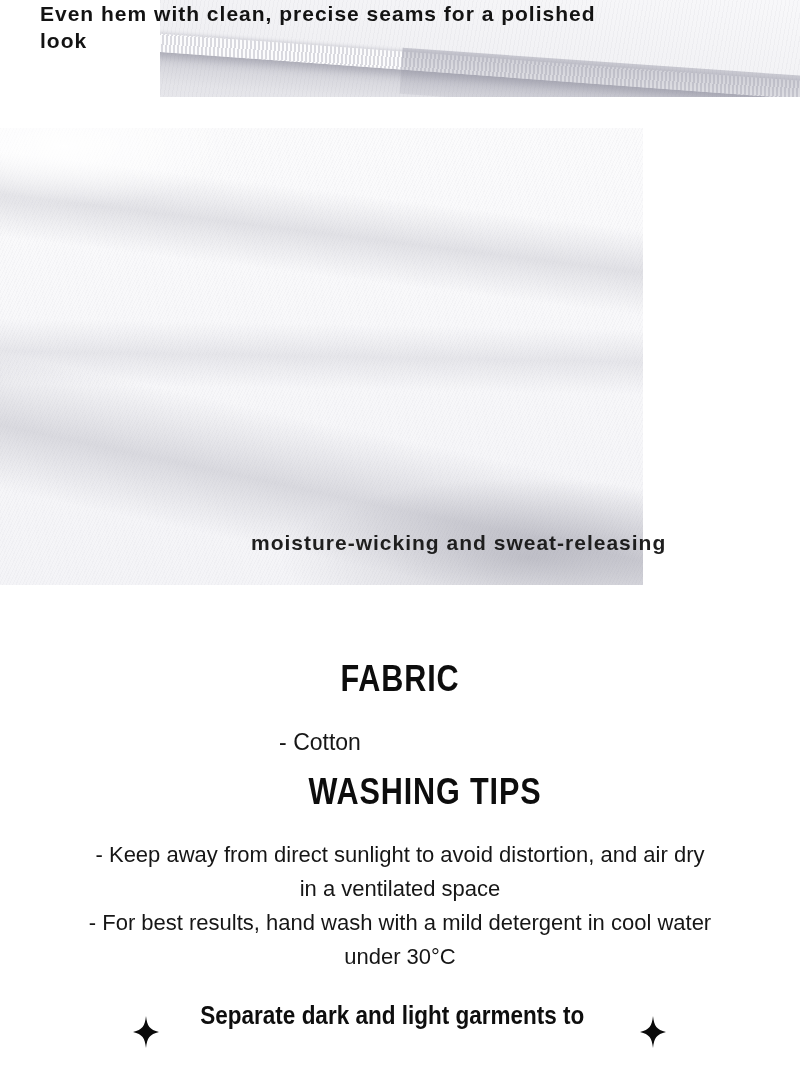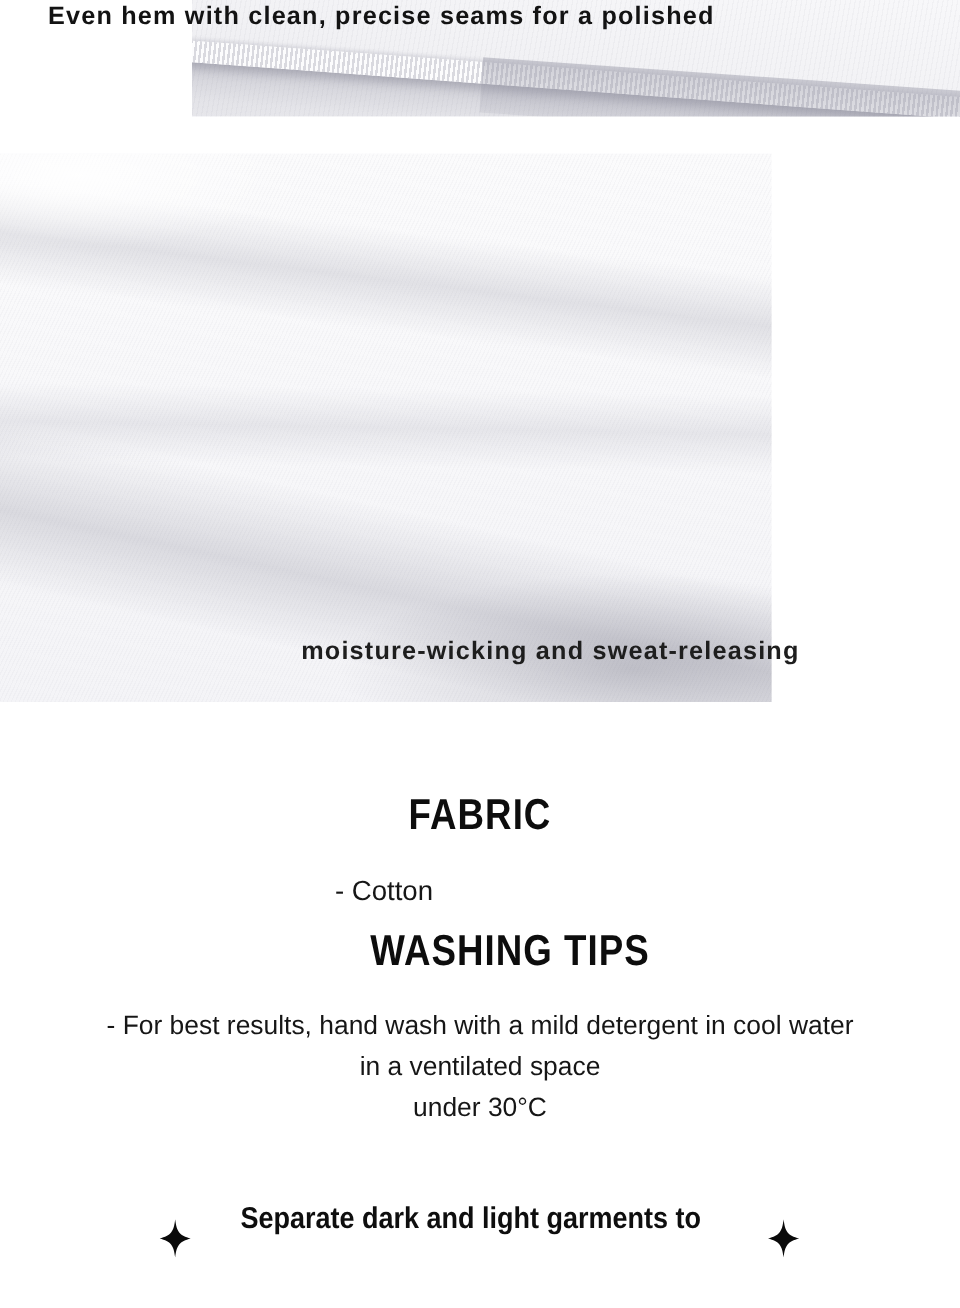--- a/index.html
+++ b/index.html
@@ -100,37 +100,39 @@
 <div class="page">
 
   <div class="hem-photo">
     <div class="hem-shadow"></div>
     <div class="hem-seam-band"></div>
     <div class="hem-under-edge"></div>
   </div>
 
   <h2 class="headline">
     <span class="hl-line">Even hem with clean, precise seams for a polished</span>
+    <span class="hl-line">look</span>
   </h2>
 
   <div class="fabric-photo"></div>
   <div class="caption">moisture-wicking and sweat-releasing</div>
 
   <h1 class="section-title fabric-title">
     <span>FABRIC</span>
   </h1>
   <p class="material">- Cotton</p>
 
   <h1 class="section-title washing-title">
     <span>WASHING TIPS</span>
   </h1>
 
   <div class="tips">
+    <span class="tip-line">- Keep away from direct sunlight to avoid distortion, and air dry</span>
+    <span class="tip-line">in a ventilated space</span>
     <span class="tip-line">- For best results, hand wash with a mild detergent in cool water</span>
-    <span class="tip-line">in a ventilated space</span>
     <span class="tip-line">under 30°C</span>
   </div>
 
   <div class="note">
     <span class="note-line"><span>Separate dark and light garments to</span></span>
   </div>
 
   <span class="sparkle sparkle-left">
     <svg viewBox="0 0 26 32" xmlns="http://www.w3.org/2000/svg">
       <path d="M13 0 C14.2 10.5 16.5 13.5 26 16 C16.5 18.5 14.2 21.5 13 32 C11.8 21.5 9.5 18.5 0 16 C9.5 13.5 11.8 10.5 13 0 Z" fill="#0a0a0a"></path>

